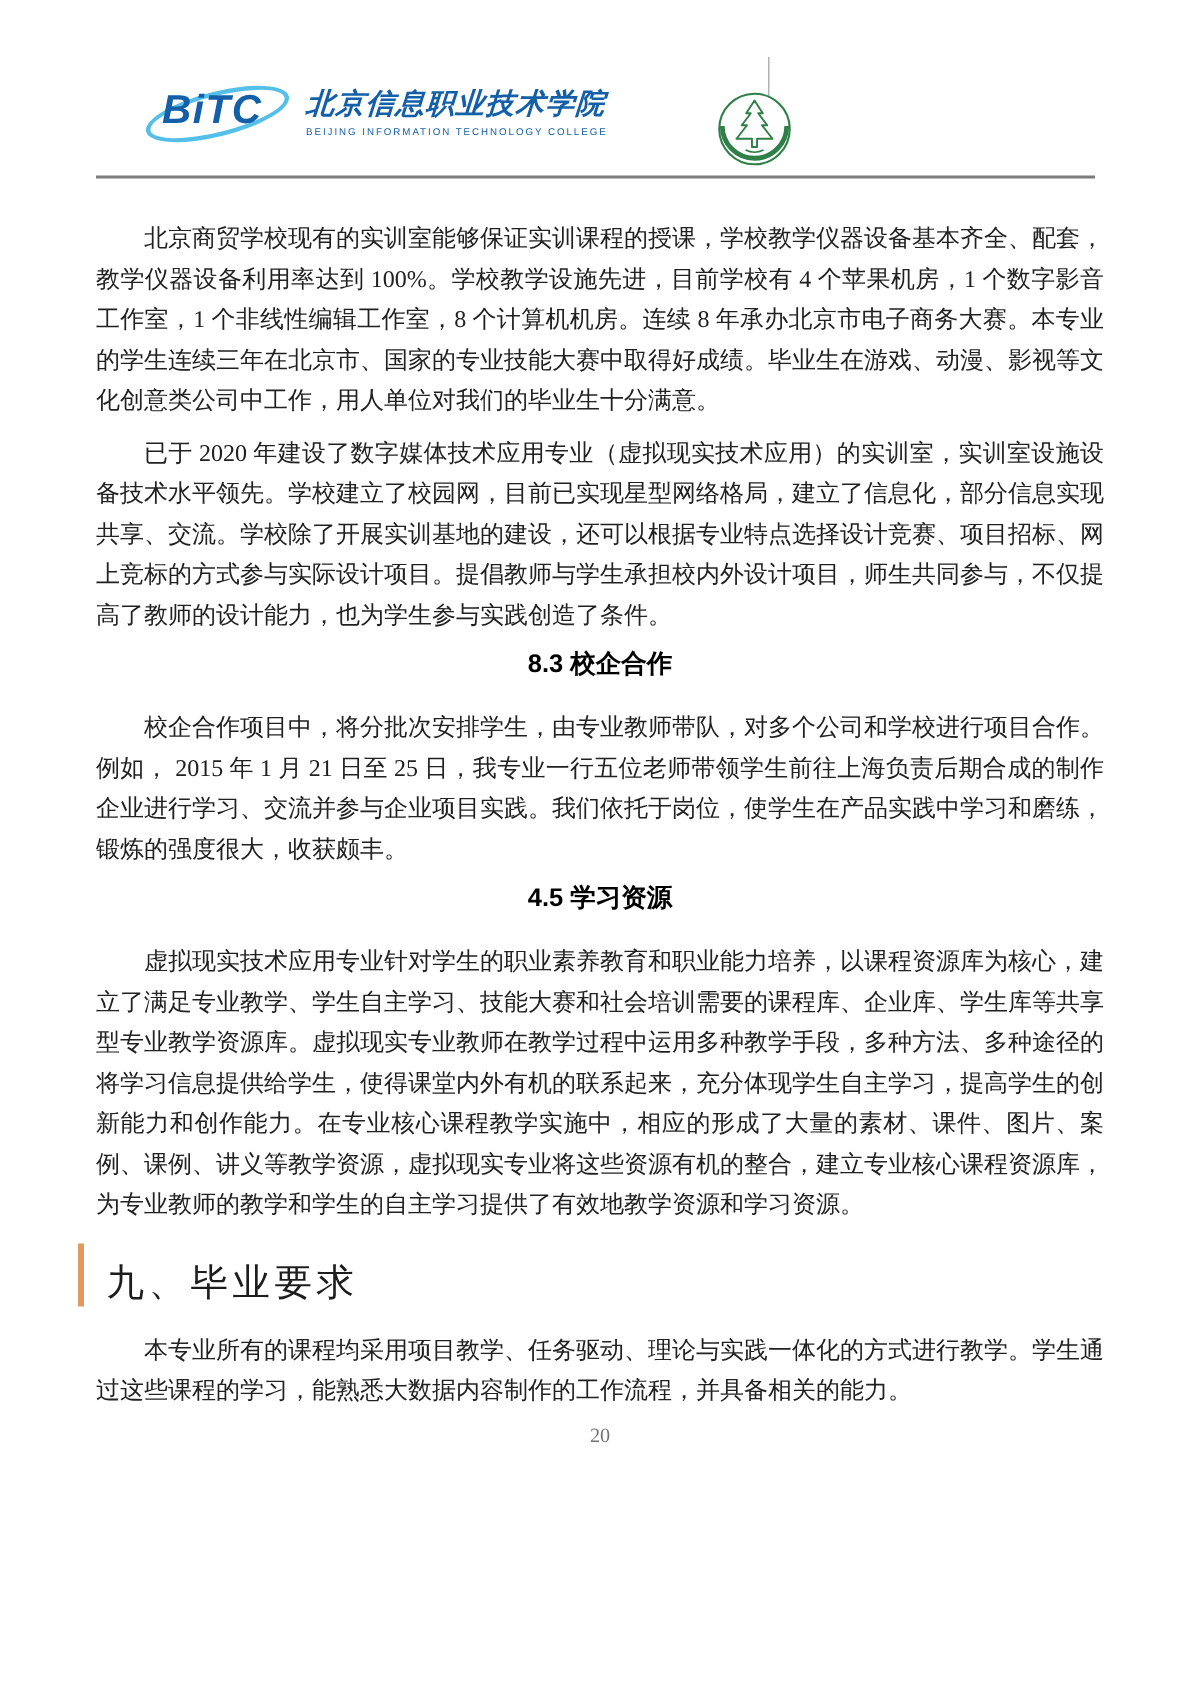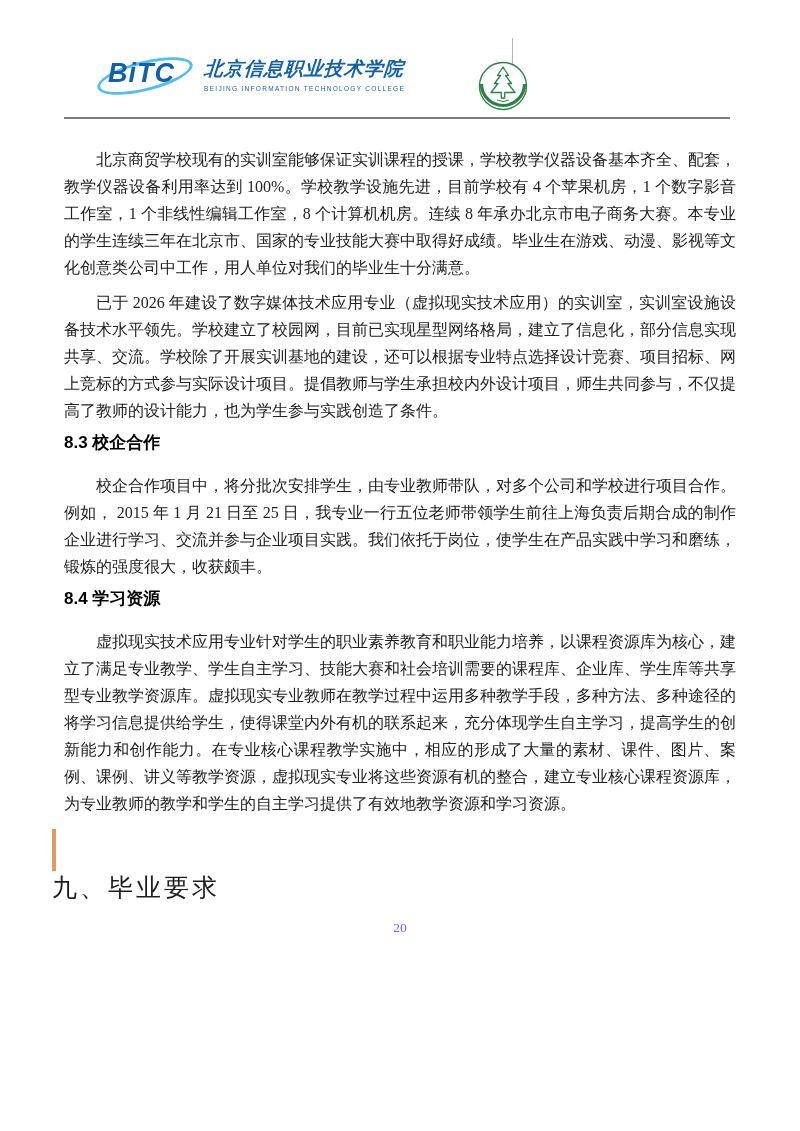--- a/index.html
+++ b/index.html
@@ -63,45 +63,44 @@
     font-size:16px;
     line-height:27px;
     text-align:justify;
     text-indent:2em;
     color:var(--text,#212121);
   }
   .doc-body h2{
     margin:6px 0 18px 0;
     font-family:"Liberation Sans",sans-serif;
     font-size:17px;line-height:22px;
-    font-weight:bold;color:#000;
+    font-weight:bold;color:#000;text-align:center;
   }
   .chapter{
-    display:flex;align-items:flex-start;
+    display:flex;align-items:flex-end;
     margin:12px 0 16px -12px;
-    flex-direction:column;
   }
   .chapter-bar{
     width:4px;height:42px;flex:0 0 auto;
     background:var(--accent_orange,#e0995f);
     margin-right:15px;
   }
   .chapter-title{
     font-family:"Liberation Serif",serif;
     font-size:25px;letter-spacing:3px;
     color:#1d1d1d;font-weight:500;
   }
 
   
   .page-number{
     margin-top:2px;
     text-align:center;
     font-size:13.5px;
     font-family:"Liberation Serif",serif;
-    color:#8b5cf6;
+    color:#737373;
   }
 </style>
 </head>
 <body>
 
 <div class="page">
 
   <header class="header">
     <div class="bitc-logo">
       <div class="bitc-mark">
@@ -124,29 +123,30 @@
         <path d="M20 40 Q26 43 32 40" fill="none" stroke="#2f8048" stroke-width="1"></path>
       </svg>
     </div>
 
 
     <div class="header-rule"></div>
   </header>
 
   <main class="doc-body">
     <p>北京商贸学校现有的实训室能够保证实训课程的授课，学校教学仪器设备基本齐全、配套，教学仪器设备利用率达到 100%。学校教学设施先进，目前学校有 4 个苹果机房，1 个数字影音工作室，1 个非线性编辑工作室，8 个计算机机房。连续 8 年承办北京市电子商务大赛。本专业的学生连续三年在北京市、国家的专业技能大赛中取得好成绩。毕业生在游戏、动漫、影视等文化创意类公司中工作，用人单位对我们的毕业生十分满意。</p>
-    <p>已于 2026 年建设了数字媒体技术应用专业（虚拟现实技术应用）的实训室，实训室设施设备技术水平领先。学校建立了校园网，目前已实现星型网络格局，建立了信息化，部分信息实现共享、交流。学校除了开展实训基地的建设，还可以根据专业特点选择设计竞赛、项目招标、网上竞标的方式参与实际设计项目。提倡教师与学生承担校内外设计项目，师生共同参与，不仅提高了教师的设计能力，也为学生参与实践创造了条件。</p>
+    <p>已于 2020 年建设了数字媒体技术应用专业（虚拟现实技术应用）的实训室，实训室设施设备技术水平领先。学校建立了校园网，目前已实现星型网络格局，建立了信息化，部分信息实现共享、交流。学校除了开展实训基地的建设，还可以根据专业特点选择设计竞赛、项目招标、网上竞标的方式参与实际设计项目。提倡教师与学生承担校内外设计项目，师生共同参与，不仅提高了教师的设计能力，也为学生参与实践创造了条件。</p>
 
     <h2>8.3 校企合作</h2>
     <p>校企合作项目中，将分批次安排学生，由专业教师带队，对多个公司和学校进行项目合作。例如， 2015 年 1 月 21 日至 25 日，我专业一行五位老师带领学生前往上海负责后期合成的制作企业进行学习、交流并参与企业项目实践。我们依托于岗位，使学生在产品实践中学习和磨练，锻炼的强度很大，收获颇丰。</p>
 
-    <h2>8.4 学习资源</h2>
+    <h2>4.5 学习资源</h2>
     <p>虚拟现实技术应用专业针对学生的职业素养教育和职业能力培养，以课程资源库为核心，建立了满足专业教学、学生自主学习、技能大赛和社会培训需要的课程库、企业库、学生库等共享型专业教学资源库。虚拟现实专业教师在教学过程中运用多种教学手段，多种方法、多种途径的将学习信息提供给学生，使得课堂内外有机的联系起来，充分体现学生自主学习，提高学生的创新能力和创作能力。在专业核心课程教学实施中，相应的形成了大量的素材、课件、图片、案例、课例、讲义等教学资源，虚拟现实专业将这些资源有机的整合，建立专业核心课程资源库，为专业教师的教学和学生的自主学习提供了有效地教学资源和学习资源。</p>
 
     <div class="chapter">
       <span class="chapter-bar"></span>
       <span class="chapter-title">九、毕业要求</span>
     </div>
+    <p>本专业所有的课程均采用项目教学、任务驱动、理论与实践一体化的方式进行教学。学生通过这些课程的学习，能熟悉大数据内容制作的工作流程，并具备相关的能力。</p>
 
     <div class="page-number">20</div>
   </main>
 
 </div>
 
 </body></html>

